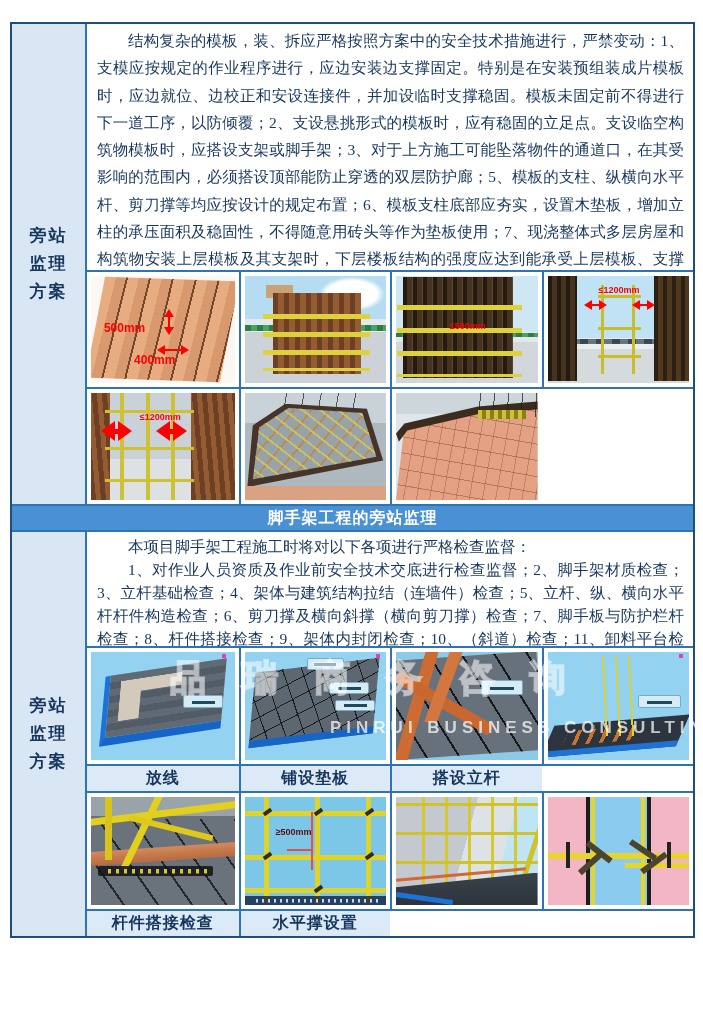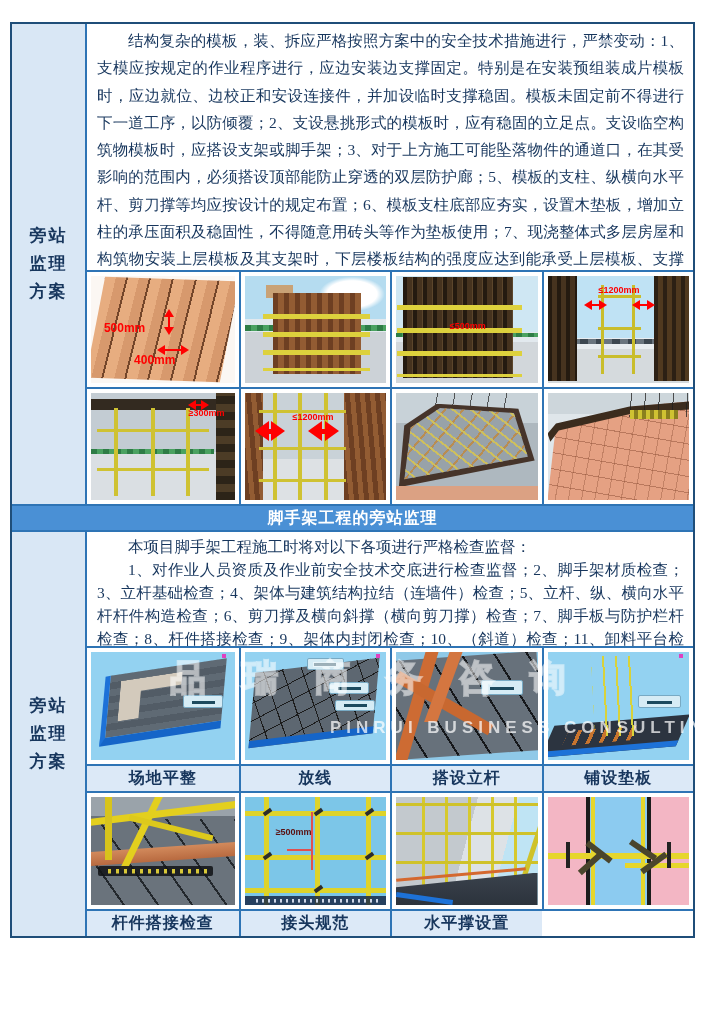--- a/index.html
+++ b/index.html
@@ -236,34 +236,20 @@
             <span class="red-lbl sm" style="left:36%;top:8%">≤1200mm</span>
             <div class="arrh" style="left:28%;top:26%;width:12%"></div>
             <div class="arrh" style="left:62%;top:26%;width:12%"></div>
           </div>
         </div>
       </div>
 
 
       <div class="grid img-row">
         <div class="img-cell">
-          <div class="scene sc5">
-            <div class="abs beam"></div>
-            <div class="abs colR"></div>
-            <div class="abs green"></div>
-            <div class="abs pv" style="left:16%"></div>
-            <div class="abs pv" style="left:42%"></div>
-            <div class="abs pv" style="left:66%"></div>
-            <div class="abs ph" style="top:34%"></div>
-            <div class="abs ph" style="top:70%"></div>
-            <div class="arrh" style="left:70%;top:10%;width:10%"></div>
-            <span class="red-lbl sm" style="left:68%;top:14%">≥300mm</span>
-          </div>
-        </div>
-        <div class="img-cell">
           <div class="scene sc6">
             <div class="abs wallL"></div>
             <div class="abs wallR"></div>
             <div class="abs pv" style="left:20%"></div>
             <div class="abs pv" style="left:38%"></div>
             <div class="abs pv" style="left:56%"></div>
             <div class="abs ph" style="top:16%"></div>
             <div class="abs ph" style="top:50%"></div>
             <div class="abs ph" style="top:80%"></div>
             <span class="red-lbl sm" style="left:34%;top:18%">≤1200mm</span>
@@ -336,24 +322,23 @@
             <div class="abs slab"></div>
             <div class="abs orange"></div>
             <div class="abs poles"></div>
             <div class="tag" style="right:6%;top:40%;width:30%;height:12%"></div>
             <div class="dot" style="right:4%;top:2%"></div>
           </div>
         </div>
       </div>
 
       <div class="grid cap-row">
-        <div class="cap-cell">场地平整</div>
         <div class="cap-cell">放线</div>
+        <div class="cap-cell">铺设垫板</div>
         <div class="cap-cell">搭设立杆</div>
-        <div class="cap-cell">铺设垫板</div>
       </div>
 
       <div class="grid img-row">
         <div class="img-cell">
           <div class="scene sc13">
             <div class="abs seams"></div>
             <div class="abs plank"></div>
             <div class="abs t1"></div>
             <div class="abs t2"></div>
             <div class="abs t3"></div>
@@ -407,21 +392,20 @@
             <div class="abs d" style="left:26%;top:48%;transform:rotate(38deg)"></div>
             <div class="abs d" style="left:20%;top:58%;transform:rotate(-42deg)"></div>
             <div class="abs d" style="right:22%;top:46%;transform:rotate(34deg)"></div>
             <div class="abs d" style="right:14%;top:58%;transform:rotate(-36deg)"></div>
           </div>
         </div>
       </div>
 
       <div class="grid cap-row">
         <div class="cap-cell">杆件搭接检查</div>
-        <div class="cap-cell">接头规范</div>
         <div class="cap-cell">水平撑设置</div>
       </div>
     </div>
   </div>
 </div>
 
 <div class="wm-cn">品瑞商务咨询</div>
 <div class="wm-en">PINRUI BUSINESS CONSULTING</div>
 
 </body></html>

